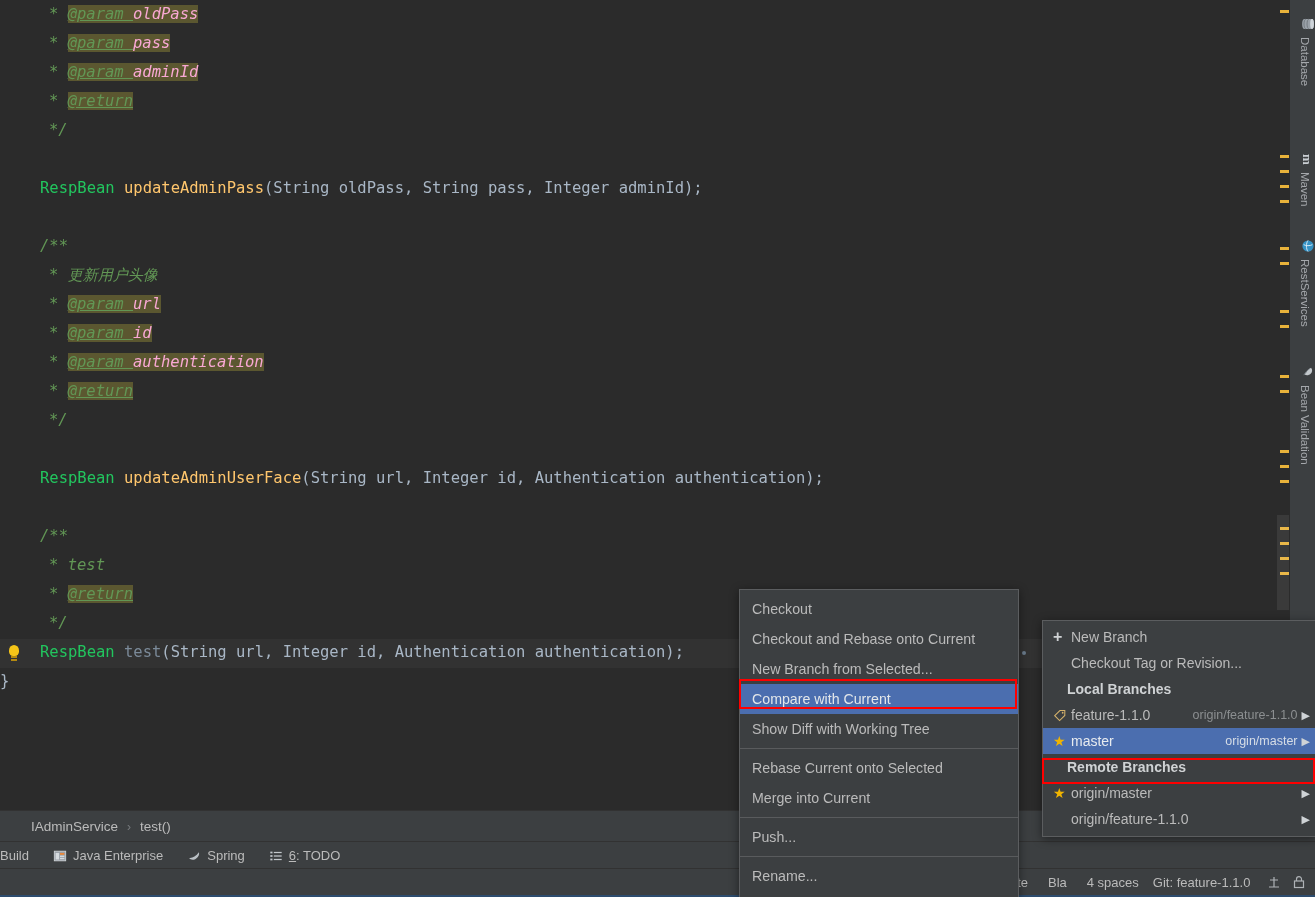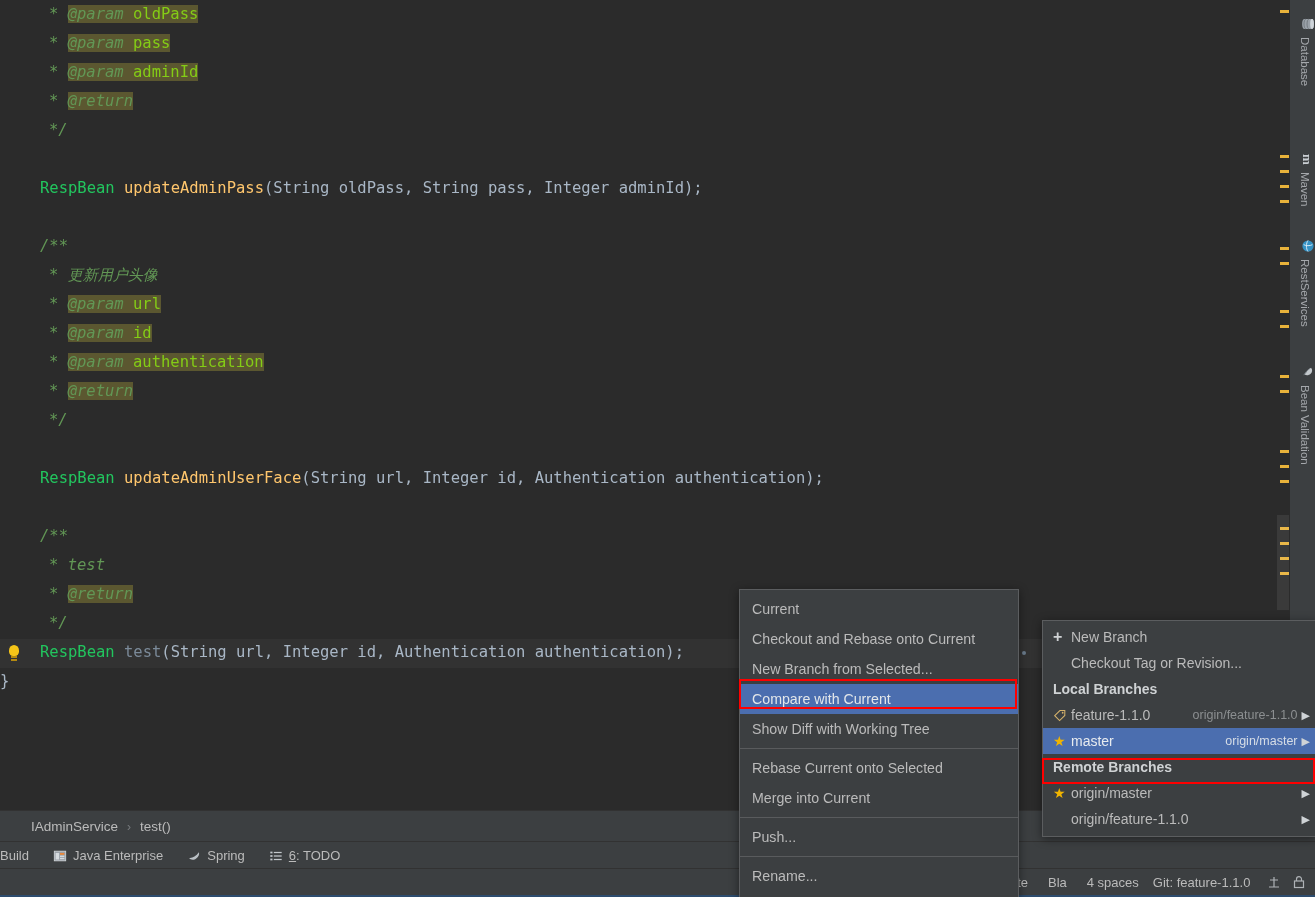--- a/index.html
+++ b/index.html
@@ -16,22 +16,22 @@
     position:absolute;left:0;top:0;width:1264px;height:810px;
     background:#2b2b2b;overflow:hidden;
   }
   .code{
     position:absolute;left:0;top:0;
     font-family:"DejaVu Sans Mono","Liberation Mono",monospace;
     font-size:15.5px;line-height:29px;white-space:pre;
   }
   .ln{height:29px;padding-left:12px;}
   .tok-cmt{color:#629755;font-style:italic;}
-  .tok-tag{color:#629755;font-style:italic;background:#5b5730;margin-top:40px;}
-  .tok-pname{color:#84cc16;background:#5b5730;}
+  .tok-tag{color:#629755;font-style:italic;text-decoration:underline;background:#5b5730;margin-top:40px;}
+  .tok-pname{color:#f9a8d4;font-style:italic;background:#5b5730;}
   .tok-type{color:#22c55e;}
   .tok-meth{color:#ffc66d;}
   .tok-punc{color:#a9b7c6;}
   .tok-paren{color:#a9b7c6;}
   .tok-brace{color:#a9b7c6;}
   .tok-param{color:#a9b7c6;}
   .tok-testm{color:#7b8a99;}
   .cjk{font-family:"DejaVu Sans",sans-serif;font-style:italic;color:#629755;font-size:15px;}
 
   
@@ -155,21 +155,21 @@
     height:26px;line-height:26px;display:flex;align-items:center;
     padding-left:10px;white-space:nowrap;position:relative;
   }
   .gp-row.sel{background:#4b6eaf;color:#e7ebef;}
   .gp-row .lead{width:18px;display:inline-block;flex:0 0 18px;}
   .gp-row .name{flex:1 1 auto;overflow:hidden;}
   .gp-row .tracking{color:#8c8f91;font-size:12.5px;padding-right:4px;}
   .gp-row.sel .tracking{color:#d6dde6;}
   .gp-row .arrow{color:#cfd3d6;font-size:11px;padding-right:6px;}
   .gp-head{
-    height:26px;line-height:26px;padding-left:10px;
+    height:26px;line-height:26px;padding-left:24px;
     font-weight:bold;color:#cfd2d4;font-size:14px;
   }
   .gp-plus{color:#cfd2d4;font-weight:bold;font-size:16px;}
   .gp-star{color:#f0b400;font-size:14px;}
   .master-outline{
     position:absolute;left:1042px;top:758px;width:273px;height:26px;
     border:2px solid #fe0000;box-sizing:border-box;pointer-events:none;
   }
 
   
@@ -305,21 +305,21 @@
       </svg>
       <svg width="16" height="14" viewBox="0 0 16 14" style="vertical-align:-2px;margin-left:5px">
         <rect x="3.5" y="6" width="9" height="6.5" fill="none" stroke="#aeb2b6" stroke-width="1.2"></rect>
         <path d="M5.5 6V4.2a2.5 2.5 0 015 0V6" stroke="#aeb2b6" fill="none" stroke-width="1.2"></path>
       </svg>
     </span>
   </div>
   <div class="bottomline"></div>
 
   <div class="ctxmenu" id="ctxmenu">
-      <div class="ctxitem">Current</div>
+      <div class="ctxitem">Checkout</div>
       <div class="ctxitem">Checkout and Rebase onto Current</div>
       <div class="ctxitem">New Branch from Selected...</div>
       <div class="ctxitem sel">Compare with Current</div>
       <div class="ctxitem">Show Diff with Working Tree</div>
       <div class="ctxsep"></div>
       <div class="ctxitem">Rebase Current onto Selected</div>
       <div class="ctxitem">Merge into Current</div>
       <div class="ctxsep"></div>
       <div class="ctxitem">Push...</div>
       <div class="ctxsep"></div>

